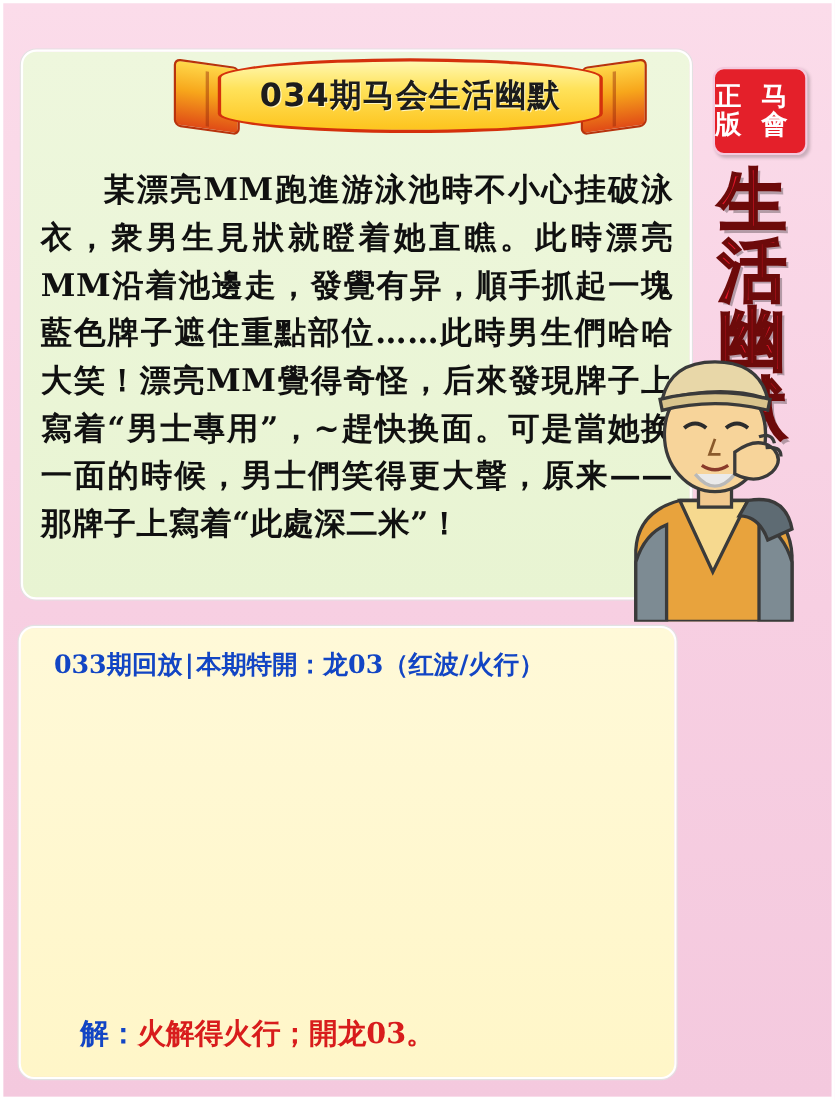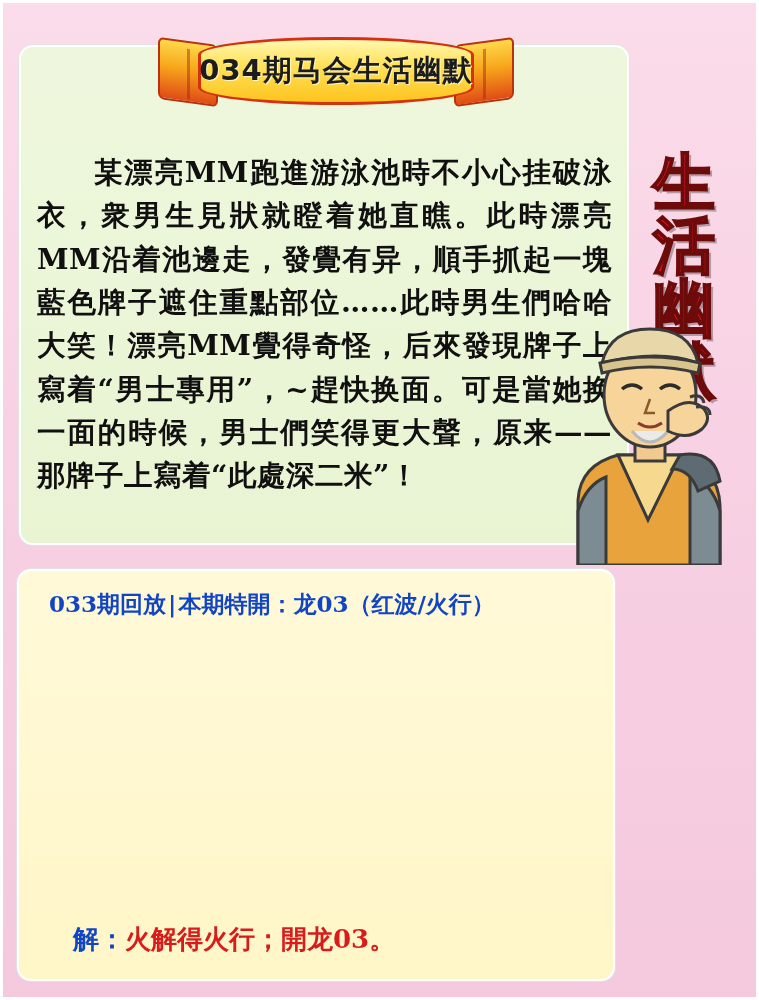--- a/index.html
+++ b/index.html
@@ -26,22 +26,22 @@
     left: 16px; top: 42px;
     width: 610px; height: 500px;
     background: linear-gradient(180deg, #eef7dd 0%, #e8f4d2 100%);
     border: 2px solid #ffffff;
     border-radius: 14px;
     box-shadow: 0 0 0 1px #e2e2e2;
   }
   
   .banner {
     position: absolute;
-    left: 155px; top: 34px;
-    width: 356px; height: 70px;
+    left: 155px; top: 50px;
+    width: 430px; height: 70px;
   }
   .banner .ribbon-left, .banner .ribbon-right {
     position: absolute;
     top: 4px;
     width: 60px; height: 62px;
     background: linear-gradient(180deg,#ffd84a 0%, #f7a61b 45%, #e04b16 100%);
     border: 2px solid #b8330c;
     border-radius: 6px;
   }
   .banner .ribbon-left { left: 0; transform: skewY(8deg); }
@@ -187,20 +187,26 @@
   <div class="banner">
     <div class="ribbon-left"></div>
     <div class="ribbon-right"></div>
     <div class="plate">
       <span>034期马会生活幽默</span>
     </div>
   </div>
 
   <div class="joke-text">某漂亮MM跑進游泳池時不小心挂破泳衣，衆男生見狀就瞪着她直瞧。此時漂亮MM沿着池邊走，發覺有异，順手抓起一塊藍色牌子遮住重點部位……此時男生們哈哈大笑！漂亮MM覺得奇怪，后來發現牌子上寫着“男士專用”，~趕快换面。可是當她换一面的時候，男士們笑得更大聲，原来——那牌子上寫着“此處深二米”！</div>
 
+  <div class="stamp">
+    <div class="s-wrap">
+      <div class="s-col">正版</div>
+      <div class="s-col">马會</div>
+    </div>
+  </div>
 
   <div class="vertical-title">
     <span>生</span>
     <span>活</span>
     <span>幽</span>
     <span>默</span>
   </div>
 
   <div class="character">
     <svg width="210" height="250" viewBox="0 0 210 250">

